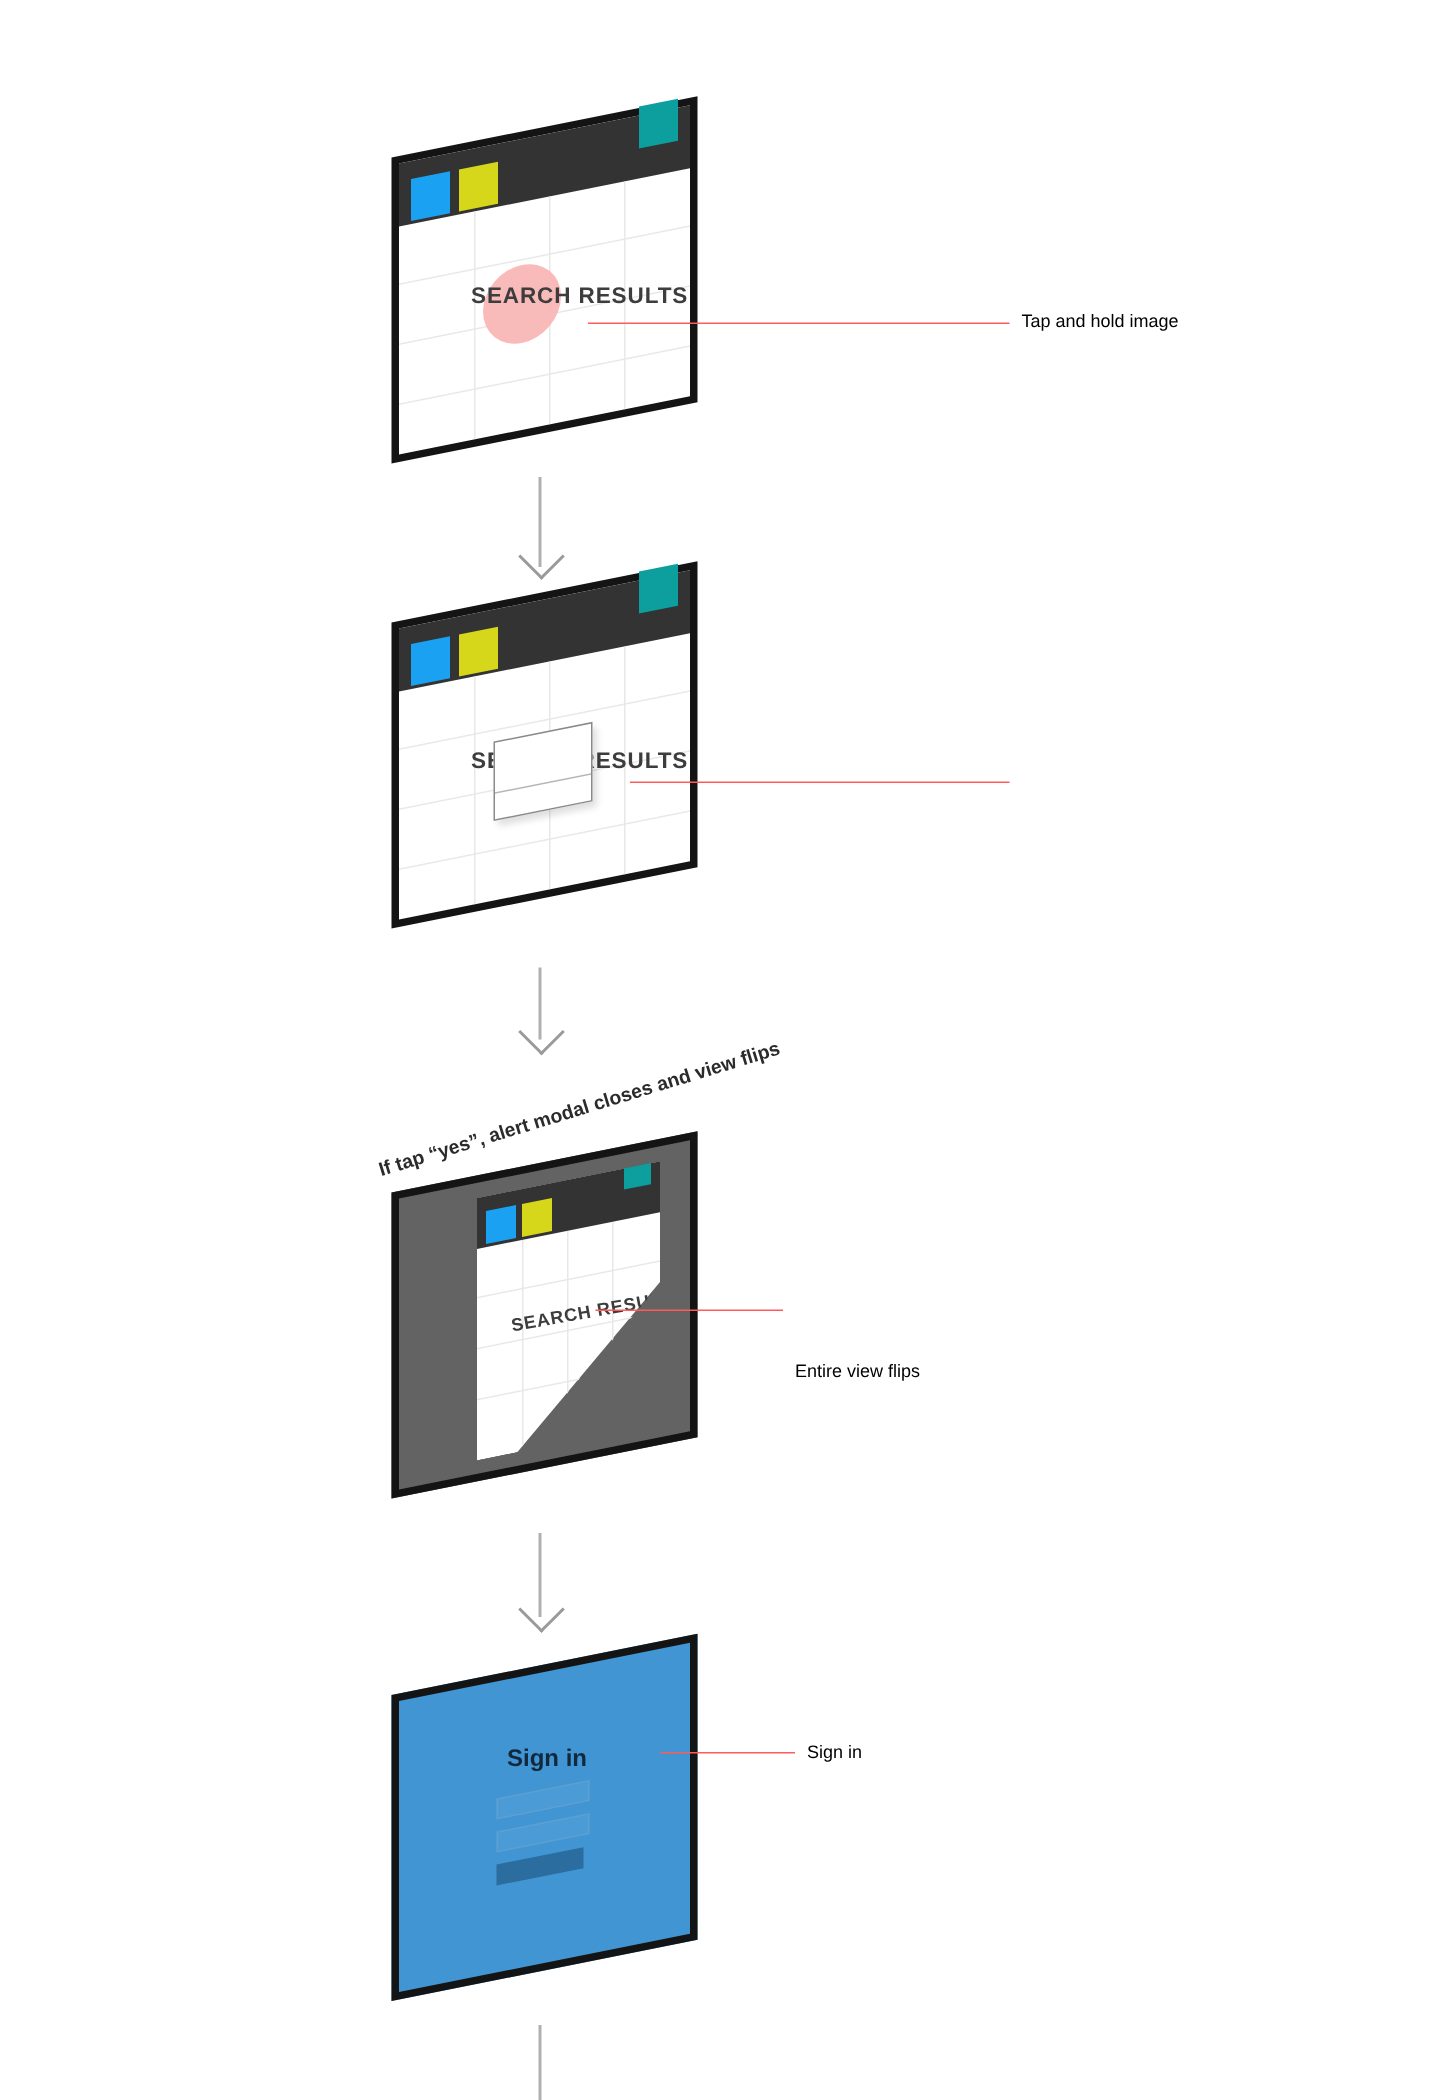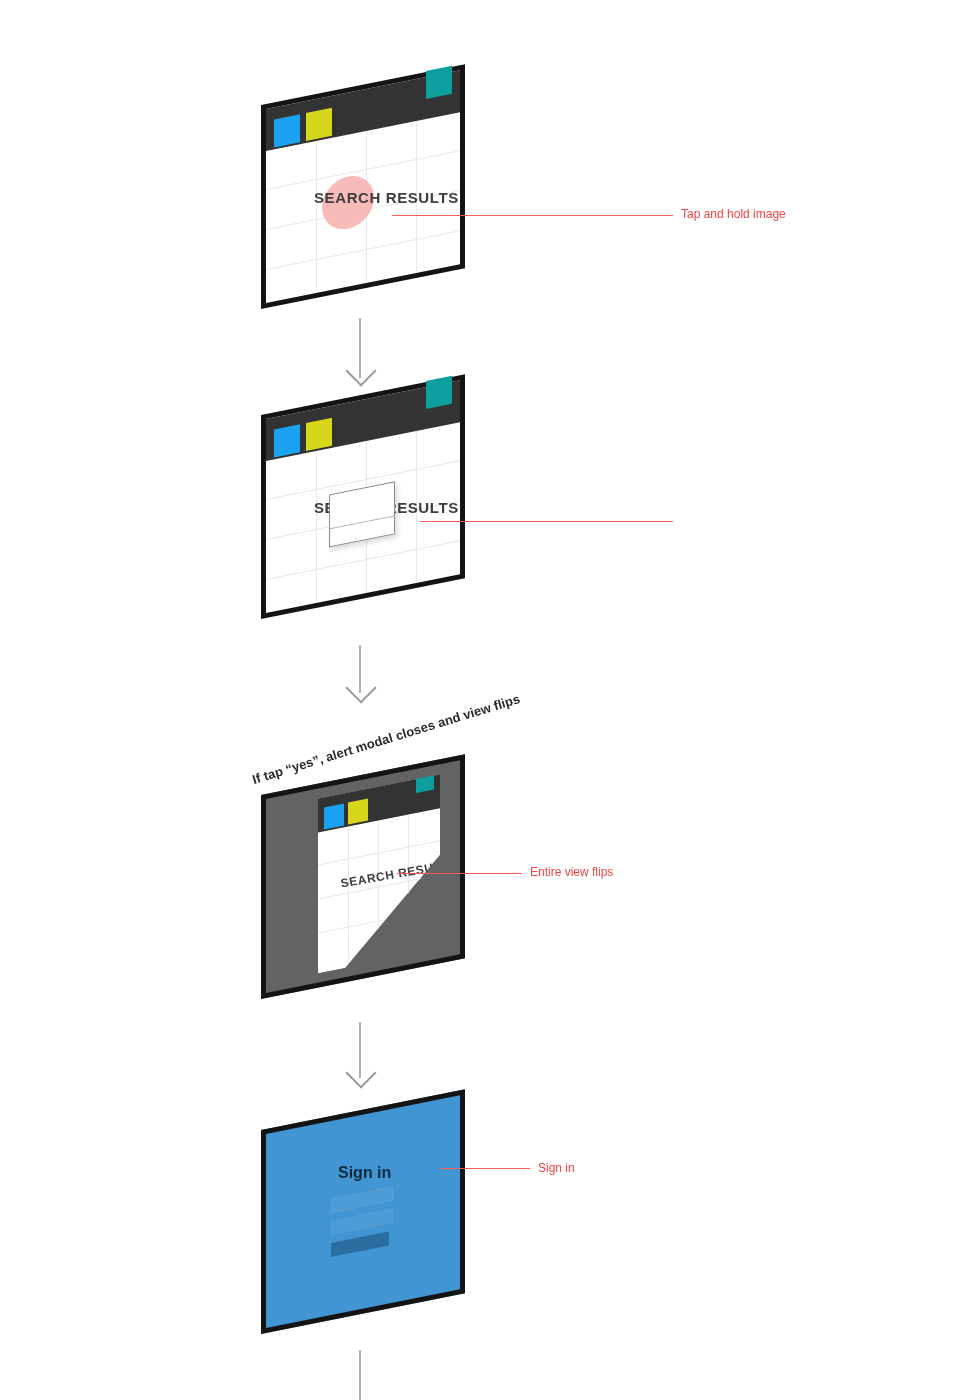--- a/index.html
+++ b/index.html
@@ -163,21 +163,21 @@
   }
 
   
   .anno-line {
     position: absolute;
     height: 1px;
     background: #ff5b5b;
   }
   .anno-text {
     position: absolute;
-    color: #ef4444;
+    color: #000000;
     font-size: 12px;
     line-height: 15px;
     white-space: pre-line;
   }
 
   .diag-caption {
     position: absolute;
     font-size: 13px;
     font-weight: 600;
     color: #2b2b2b;
@@ -262,21 +262,21 @@
           <div class="gline-h" style="top:32px;"></div>
           <div class="gline-h" style="top:66px;"></div>
           <div class="gline-h" style="top:100px;"></div>
           <div class="srlabel" style="left:22px; top:50px; font-size:12px; transform: skewY(11.3deg) rotate(-10deg);">SEARCH RESULTS</div>
         </div>
       </div>
     </div>
   </div>
 
   <div class="anno-line" style="left:397px; top:873px; width:125px;"></div>
-  <div class="anno-text" style="left:530px; top:865px;">Entire view flips</div>
+  <div class="anno-text" style="left:530px; top:907px;">Entire view flips</div>
 
   <div class="arrow-stem" style="left:359px; top:1022px; height:56px;"></div>
   <div class="arrow-head" style="left:350px; top:1062px;"></div>
 
   <div class="panel panel-4 panel-blue" style="left:261px; top:1130px; width:204px; height:204px;">
     <div class="panel-frame">
       <div class="signin-title" style="left:72px; top:50px;">Sign in</div>
       <div class="field" style="left:65px; top:78px;  width:62px; height:14px;"></div>
       <div class="field" style="left:65px; top:100px; width:62px; height:14px;"></div>
       <div class="submit-btn" style="left:65px; top:122px; width:58px; height:14px;"></div>

